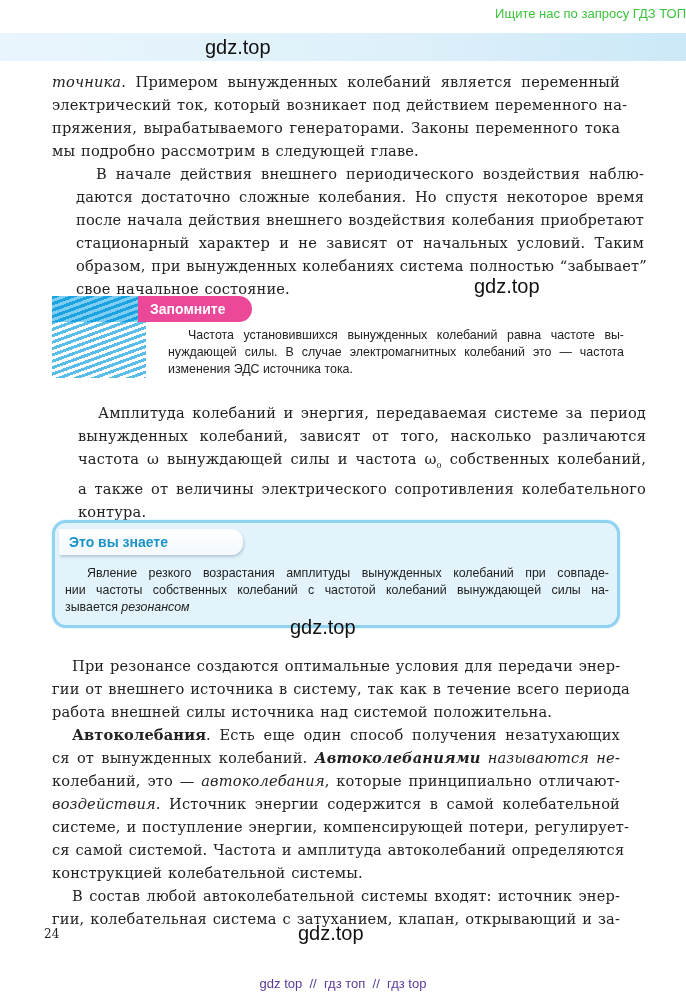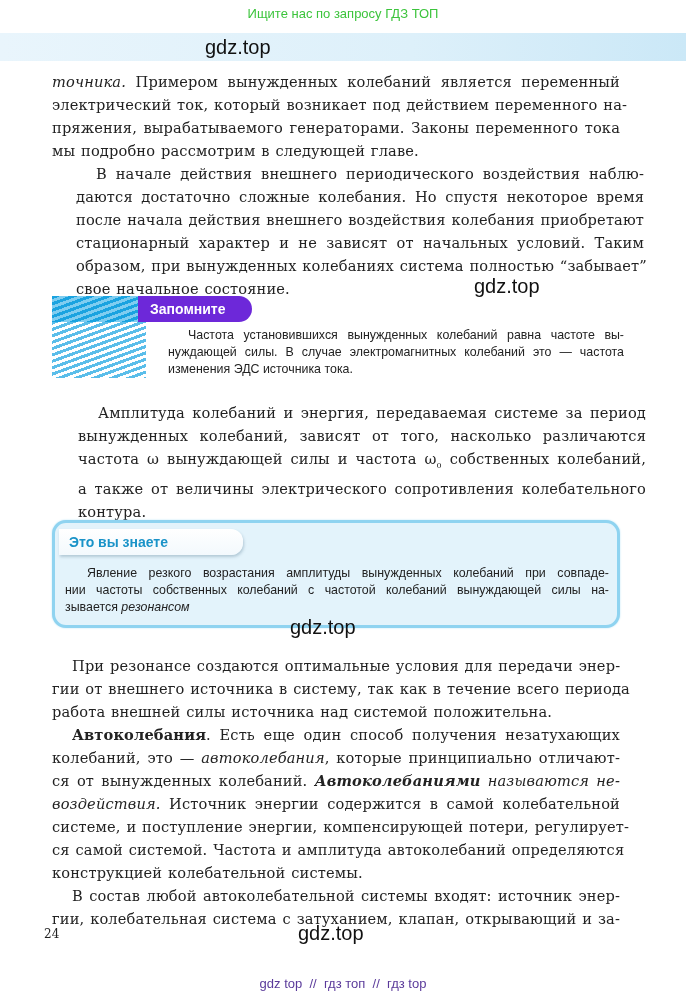--- a/index.html
+++ b/index.html
@@ -10,21 +10,21 @@
       overflow: hidden;
     }
     body {
       position: relative;
       font-family: "DejaVu Serif", "Liberation Serif", serif;
       color: #222;
     }
     .top-banner {
       position: absolute;
       top: 6px; left: 0; width: 686px;
-      text-align: center;
+      text-align: right;
       font-family: "Liberation Sans", sans-serif;
       font-size: 13px;
       color: #3cc43c;
     }
     .header-strip {
       position: absolute;
       top: 33px; left: 0; width: 686px; height: 28px;
       background: linear-gradient(to right, #e9f5fc 0%, #ddf0fa 60%, #cbe8f7 100%);
     }
     .watermark {
@@ -65,21 +65,21 @@
       position: absolute; left: 0; top: 0; width: 94px; height: 82px;
       background: repeating-linear-gradient(160deg, #3db2e6 0px, #3db2e6 3px, #ffffff 3px, #ffffff 6px);
       opacity: 0.85;
     }
     .remember .stripes-top {
       position: absolute; left: 0; top: 0; width: 94px; height: 26px;
       background: repeating-linear-gradient(160deg, #1aa3e0 0px, #1aa3e0 3px, #7fcdf0 3px, #7fcdf0 6px);
     }
     .remember .title-pill {
       position: absolute; left: 86px; top: 0; width: 114px; height: 26px;
-      background: #6d28d9;
+      background: #ec4899;
       border-radius: 0 13px 13px 0;
       color: #fff;
       font-family: "Liberation Sans", sans-serif;
       font-weight: bold;
       font-size: 14px;
       line-height: 26px;
       padding-left: 12px;
     }
     .remember .body {
       position: absolute; left: 116px; top: 31px; width: 456px;
@@ -190,22 +190,22 @@
 <div class="watermark wm3">gdz.top</div>
 
 <div class="para" style="top:654px;">
   <span class="line indent">При резонансе создаются оптимальные условия для передачи энер-</span>
   <span class="line">гии от внешнего источника в систему, так как в течение всего периода</span>
   <span class="line last">работа внешней силы источника над системой положительна.</span>
 </div>
 
 <div class="para" style="top:723px;">
   <span class="line indent"><span class="b">Автоколебания</span><span>. Есть еще один способ получения незатухающих</span></span>
+  <span class="line"><span>ся от вынужденных колебаний. </span><span class="bi">Автоколебаниями</span><span class="it"> называются не-</span></span>
   <span class="line"><span>колебаний, это — </span><span class="it">автоколебания</span><span>, которые принципиально отличают-</span></span>
-  <span class="line"><span>ся от вынужденных колебаний. </span><span class="bi">Автоколебаниями</span><span class="it"> называются не-</span></span>
   <span class="line"><span class="it">воздействия.</span><span> Источник энергии содержится в самой колебательной</span></span>
   <span class="line">системе, и поступление энергии, компенсирующей потери, регулирует-</span>
   <span class="line">ся самой системой. Частота и амплитуда автоколебаний определяются</span>
   <span class="line last">конструкцией колебательной системы.</span>
 </div>
 
 <div class="para" style="top:884px;">
   <span class="line indent">В состав любой автоколебательной системы входят: источник энер-</span>
   <span class="line">гии, колебательная система с затуханием, клапан, открывающий и за-</span>
 </div>

